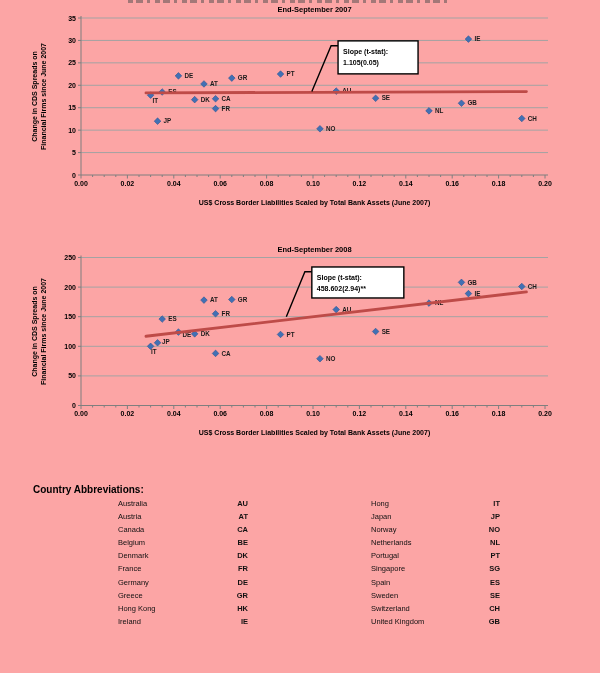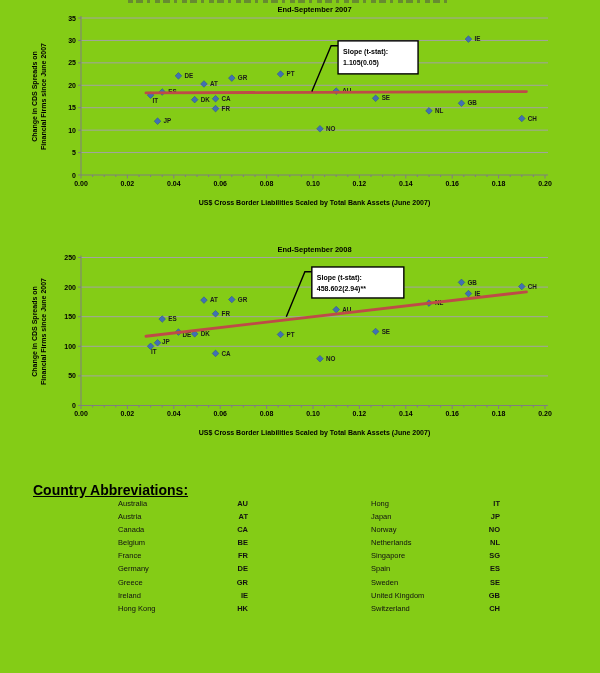--- a/index.html
+++ b/index.html
@@ -1,22 +1,22 @@
 <!DOCTYPE html>
 <html><head>
 <meta charset="utf-8">
 <style>
   html,body{margin:0;padding:0;background:#fff;}
-  #canvas{position:relative;width:600px;height:673px;background:#84cc16;overflow:hidden;
+  #canvas{position:relative;width:600px;height:673px;background:#fca5a5;overflow:hidden;
           font-family:"Liberation Sans","DejaVu Sans",sans-serif;}
   #clipped-strip{position:absolute;top:0;left:128px;width:320px;height:3px;opacity:.5;
     background:repeating-linear-gradient(90deg,#4a4a4a 0 5px,transparent 5px 8px,#4a4a4a 8px 15px,transparent 15px 19px,#4a4a4a 19px 22px,transparent 22px 27px);}
   #charts-svg{position:absolute;top:0;left:0;}
   #abbrev-section{position:absolute;top:483px;left:0;width:600px;color:#000;}
-  #abbrev-heading{margin-left:33px;font-size:14px;font-weight:bold;line-height:14px;text-decoration:underline;}
+  #abbrev-heading{margin-left:33px;font-size:10px;font-weight:bold;line-height:14px;}
   #abbrev-rows{margin-left:82px;}
   .abbr-row{display:grid;grid-template-columns:118px 48px 87px 118px 47px;height:13.1px;
             font-size:7.5px;line-height:13.1px;}
   .abbr-country{text-align:left;color:#111;margin-left:36px;}
   .abbr-code{text-align:right;font-weight:600;color:#111;}
 </style>
 </head>
 <body>
 
 <div id="canvas">
@@ -282,20 +282,27 @@
           <span class="abbr-code">NO</span>
         </div>
         <div class="abbr-row">
           <span class="abbr-country">Belgium</span>
           <span class="abbr-code">BE</span>
           <span class="abbr-country"></span>
           <span class="abbr-country">Netherlands</span>
           <span class="abbr-code">NL</span>
         </div>
         <div class="abbr-row">
+          <span class="abbr-country">Denmark</span>
+          <span class="abbr-code">DK</span>
+          <span class="abbr-country"></span>
+          <span class="abbr-country">Portugal</span>
+          <span class="abbr-code">PT</span>
+        </div>
+        <div class="abbr-row">
           <span class="abbr-country">France</span>
           <span class="abbr-code">FR</span>
           <span class="abbr-country"></span>
           <span class="abbr-country">Singapore</span>
           <span class="abbr-code">SG</span>
         </div>
         <div class="abbr-row">
           <span class="abbr-country">Germany</span>
           <span class="abbr-code">DE</span>
           <span class="abbr-country"></span>
@@ -303,28 +310,28 @@
           <span class="abbr-code">ES</span>
         </div>
         <div class="abbr-row">
           <span class="abbr-country">Greece</span>
           <span class="abbr-code">GR</span>
           <span class="abbr-country"></span>
           <span class="abbr-country">Sweden</span>
           <span class="abbr-code">SE</span>
         </div>
         <div class="abbr-row">
+          <span class="abbr-country">Hong Kong</span>
+          <span class="abbr-code">HK</span>
+          <span class="abbr-country"></span>
+          <span class="abbr-country">Switzerland</span>
+          <span class="abbr-code">CH</span>
+        </div>
+        <div class="abbr-row">
           <span class="abbr-country">Ireland</span>
           <span class="abbr-code">IE</span>
           <span class="abbr-country"></span>
           <span class="abbr-country">United Kingdom</span>
           <span class="abbr-code">GB</span>
-        </div>
-        <div class="abbr-row">
-          <span class="abbr-country">Hong Kong</span>
-          <span class="abbr-code">HK</span>
-          <span class="abbr-country"></span>
-          <span class="abbr-country">Switzerland</span>
-          <span class="abbr-code">CH</span>
         </div>
       </div>
   </div>
 </div>
 
 </body></html>

